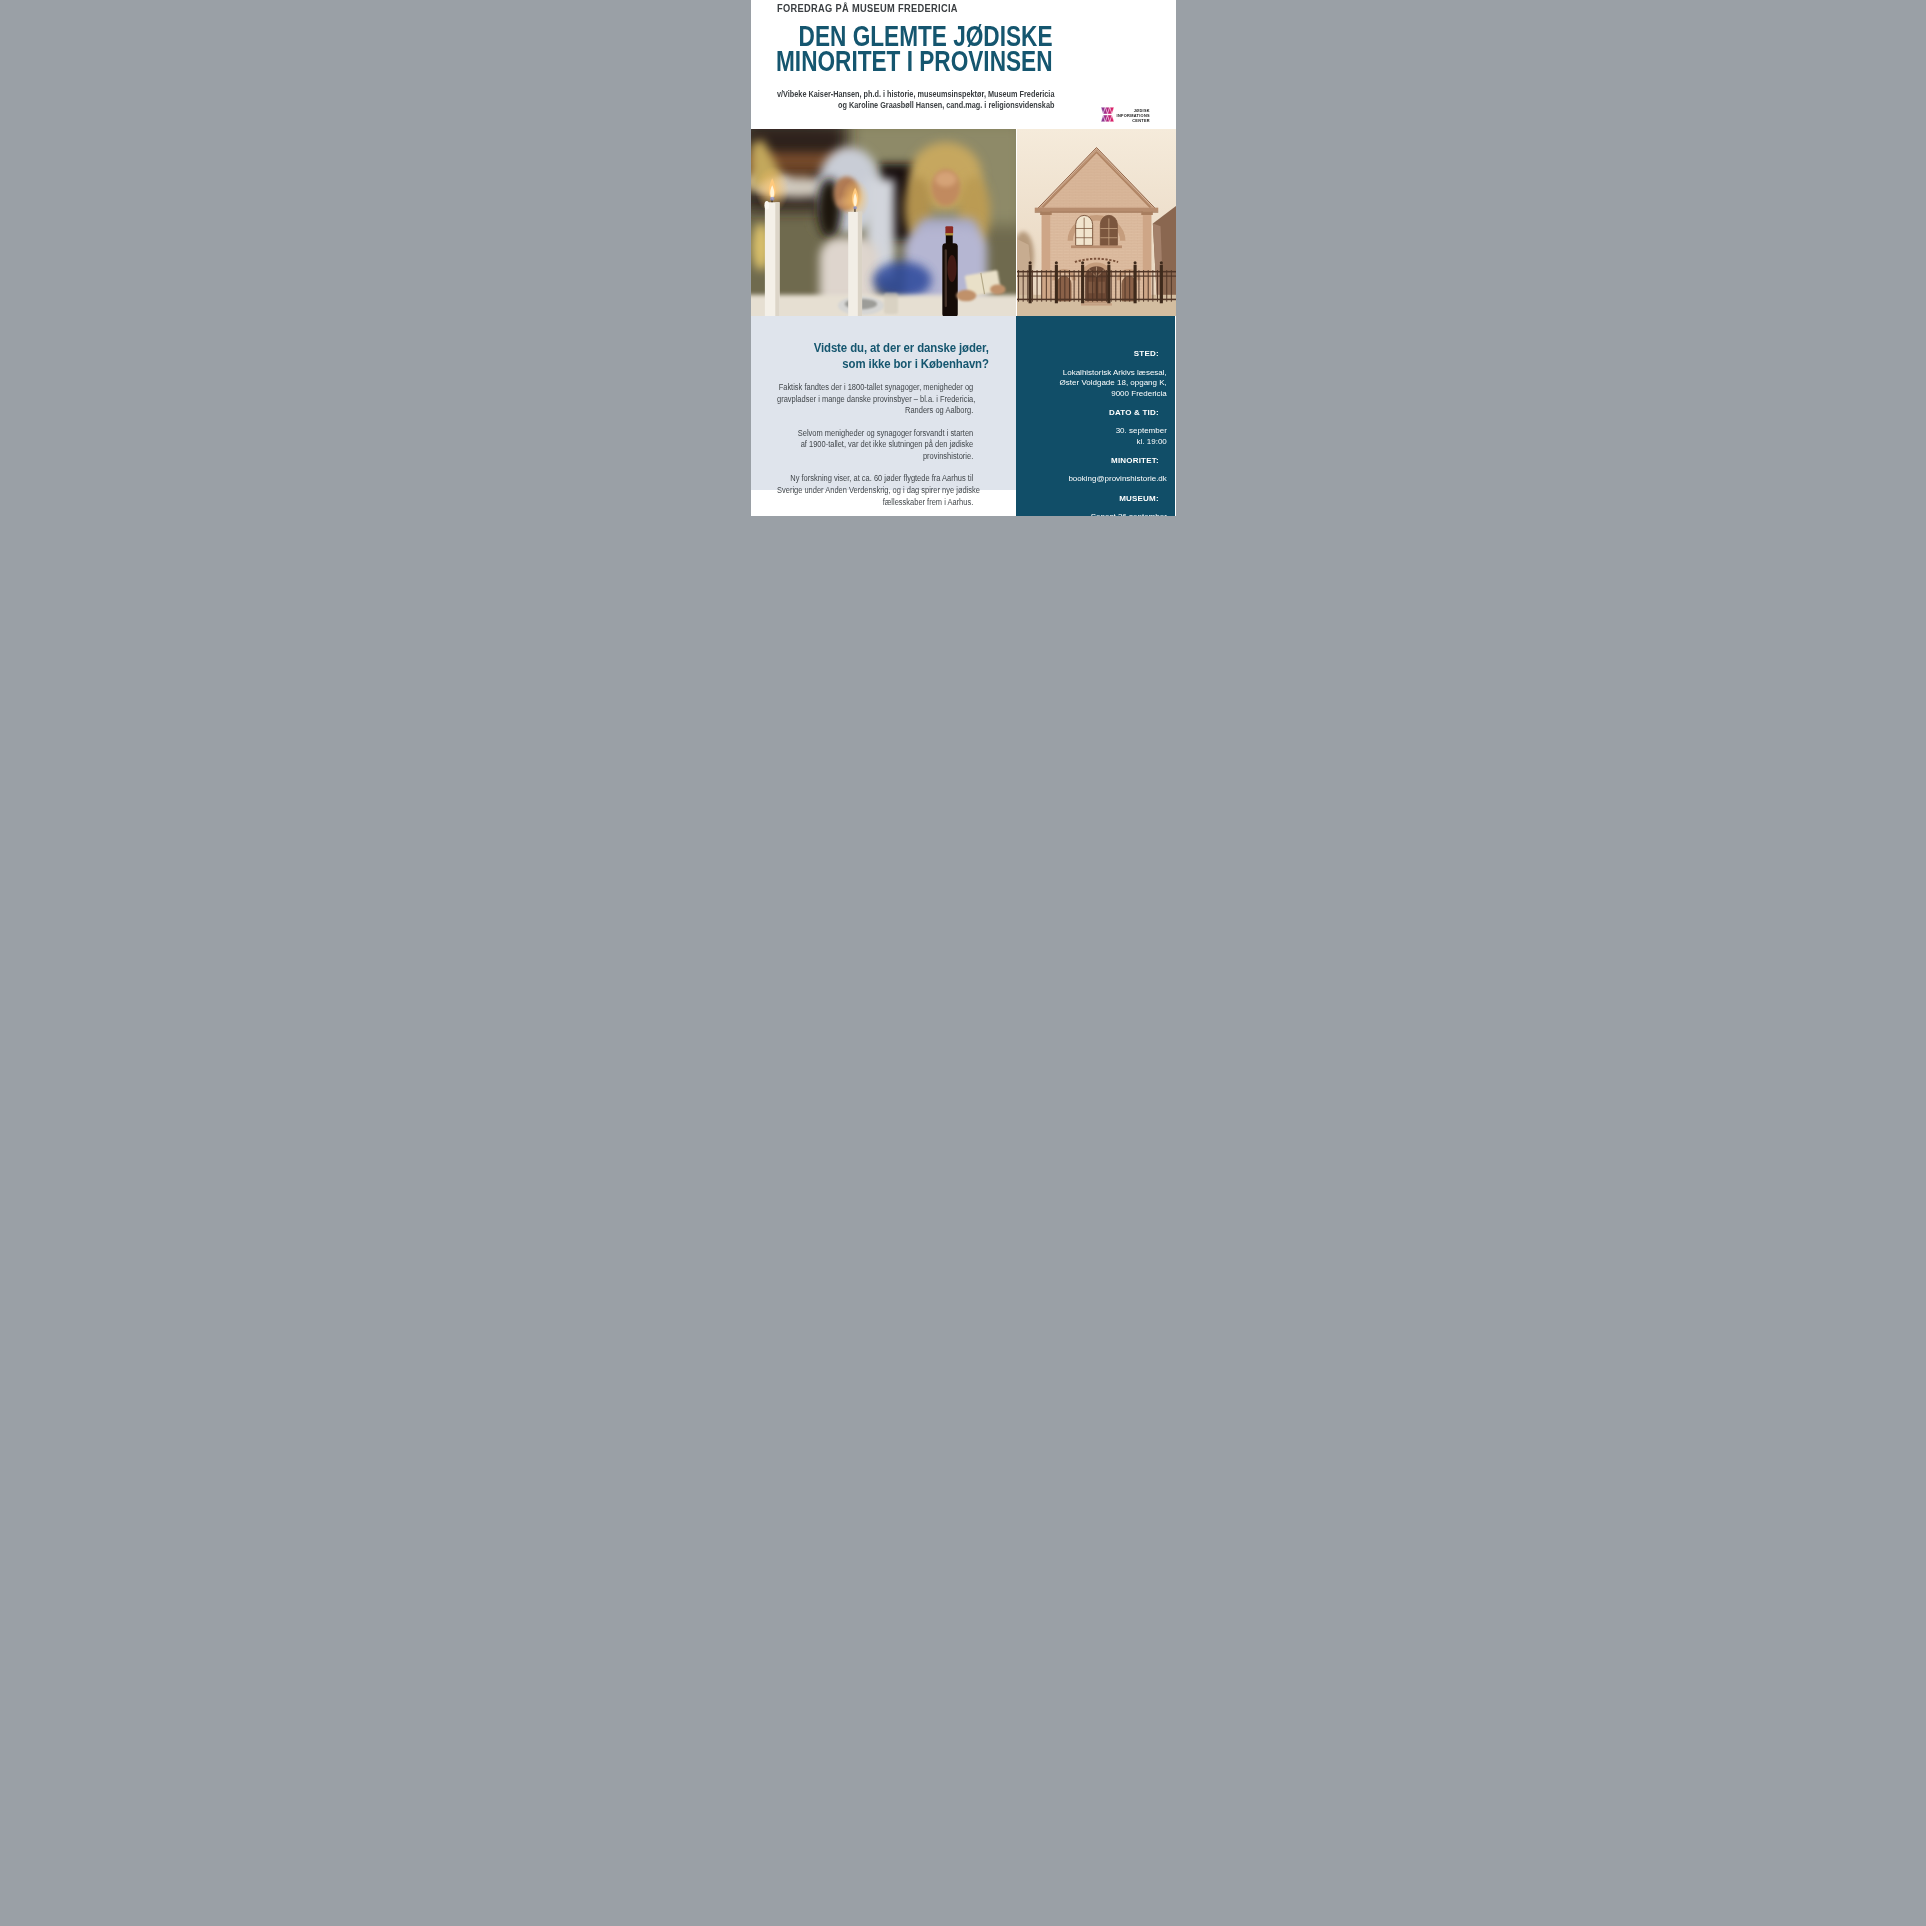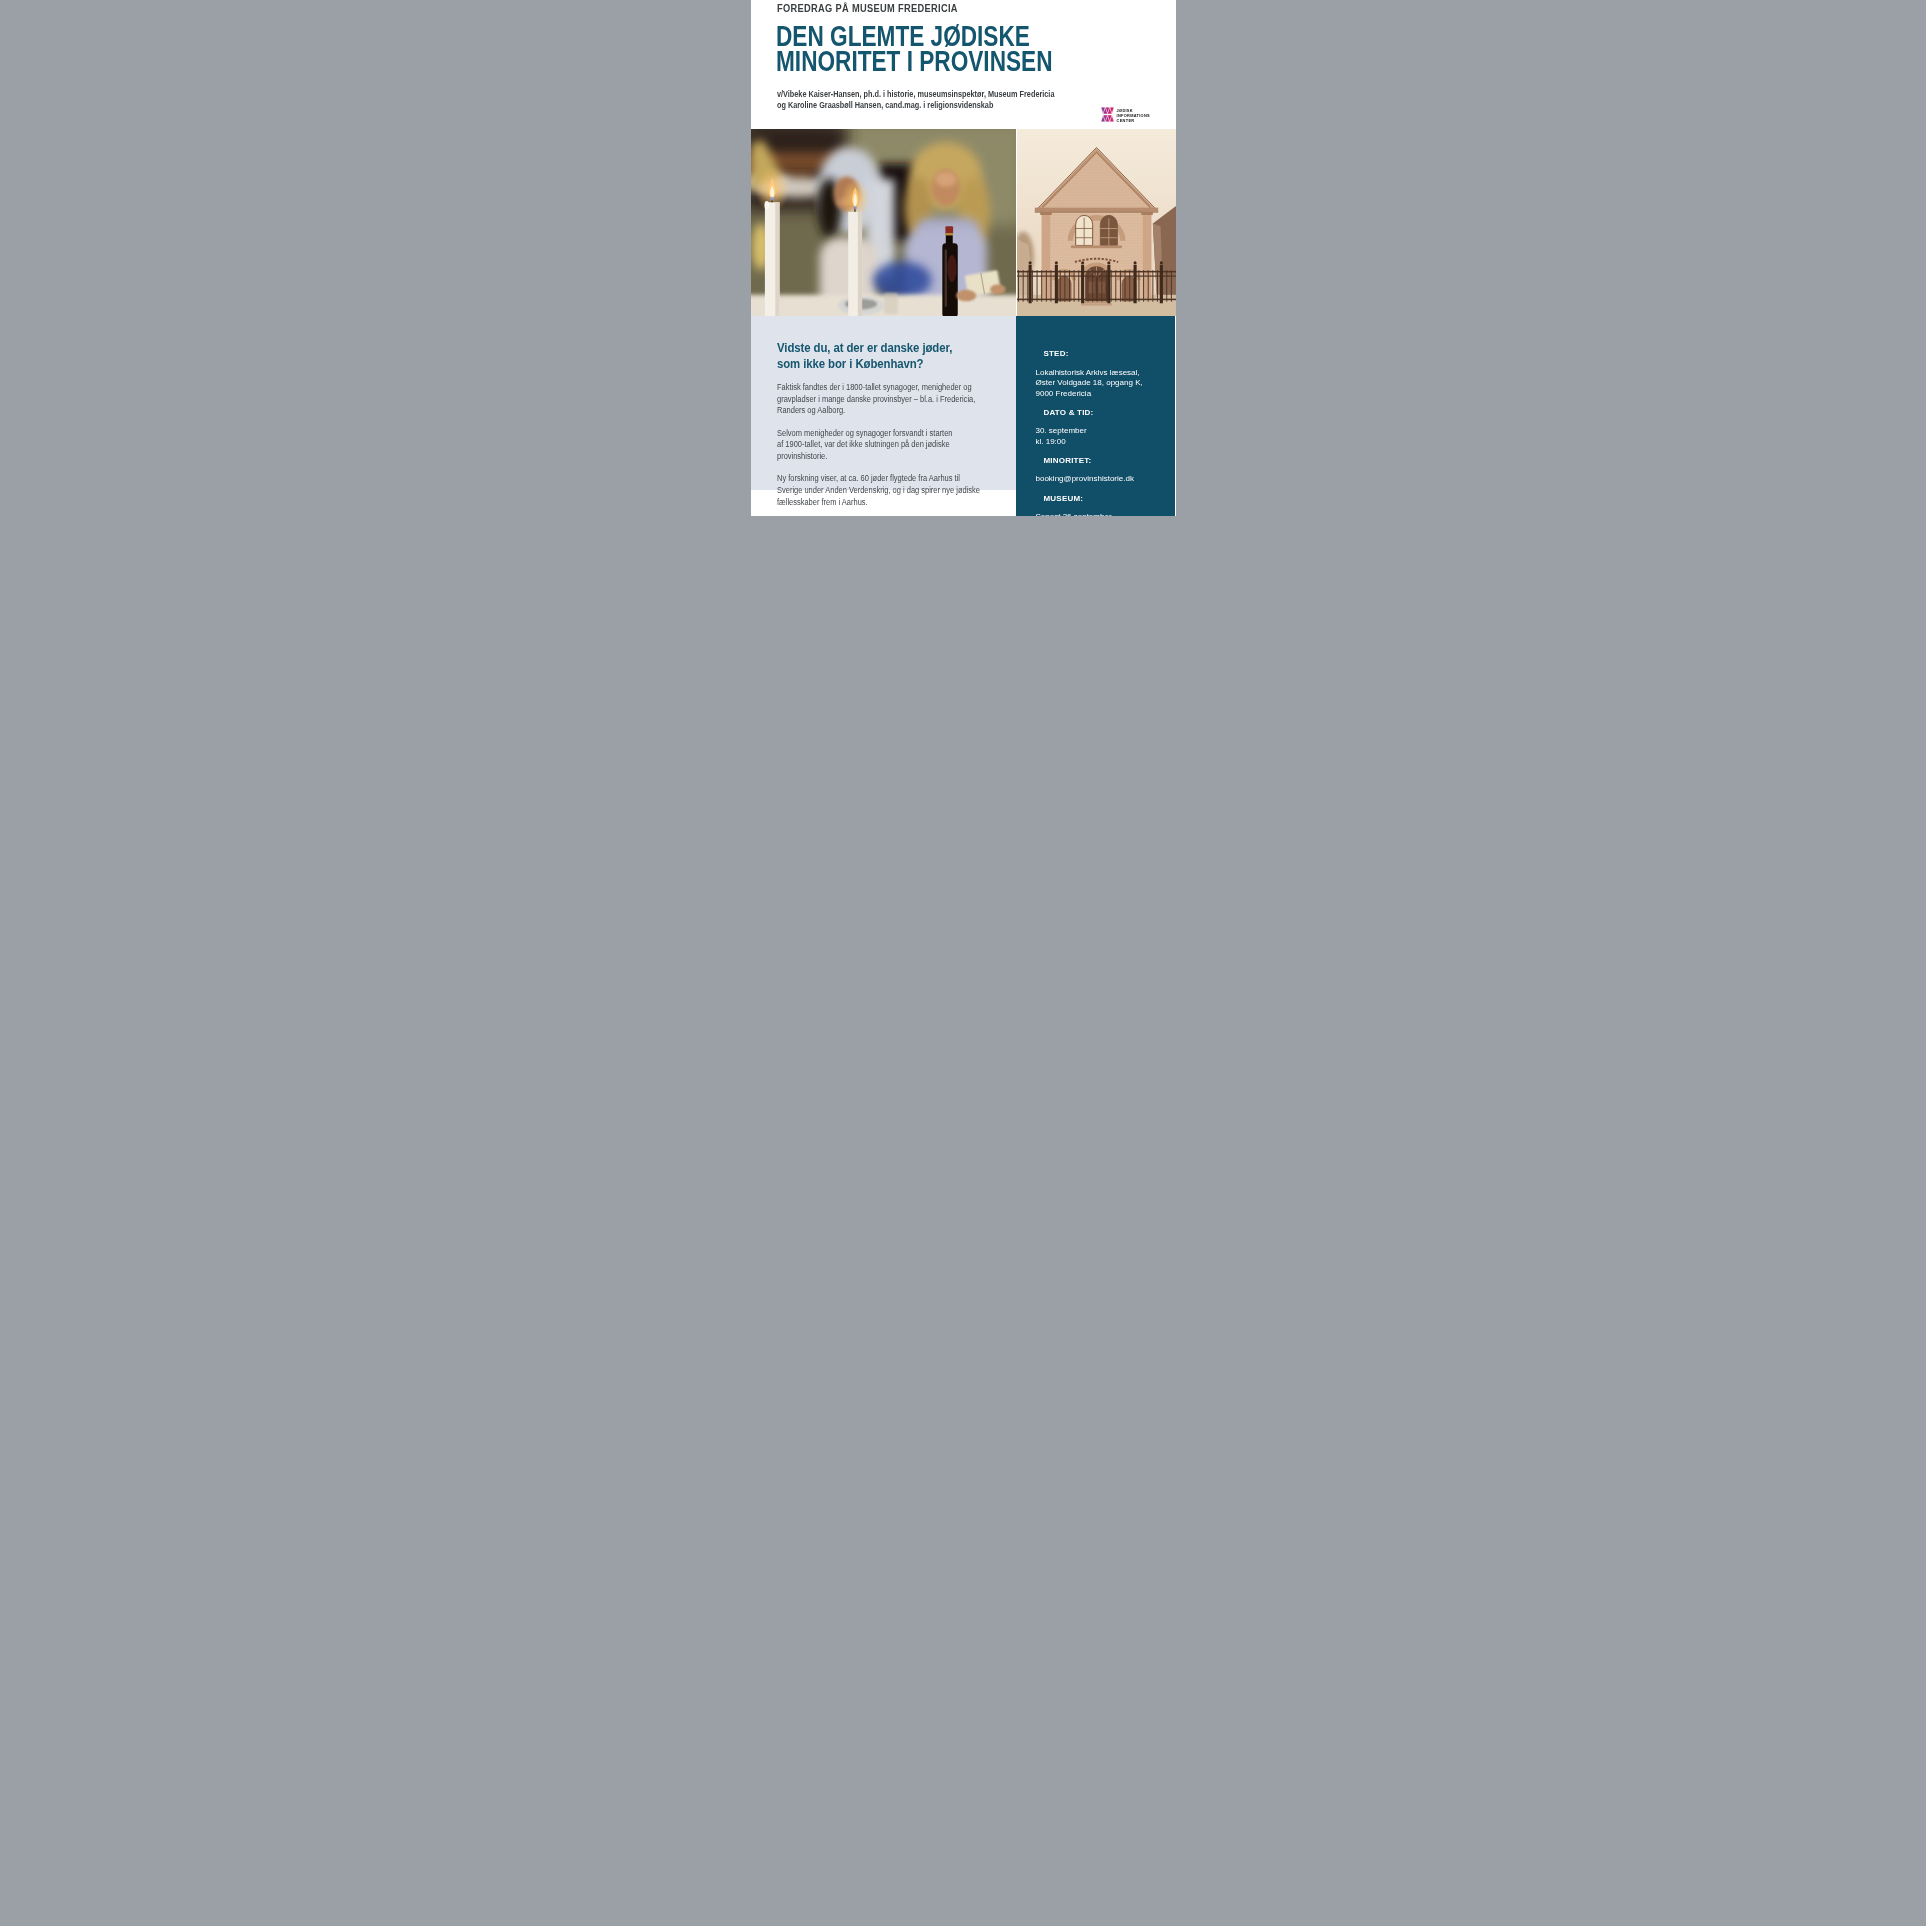--- a/index.html
+++ b/index.html
@@ -1,19 +1,20 @@
 <!DOCTYPE html>
 <html lang="da" style="font-size:6.2px"><head>
 <meta charset="utf-8">
 <style>
   html,body{margin:0;padding:0;background:#9aa0a6;}
   .page{
     position:relative;width:425px;height:516px;margin:0 auto;
     background:#ffffff;overflow:hidden;
     font-family:"Liberation Sans","DejaVu Sans",sans-serif;
+    text-align:right;
     -webkit-font-smoothing:antialiased;
   }
   
   .kicker{
     position:absolute;left:26.6px;top:0.8px;
     font-size:11.6px;font-weight:bold;color:#3a3e41;letter-spacing:0.4px;
     line-height:13px;white-space:pre;
     transform:scaleX(.80);transform-origin:left top;
   }
   .title{

